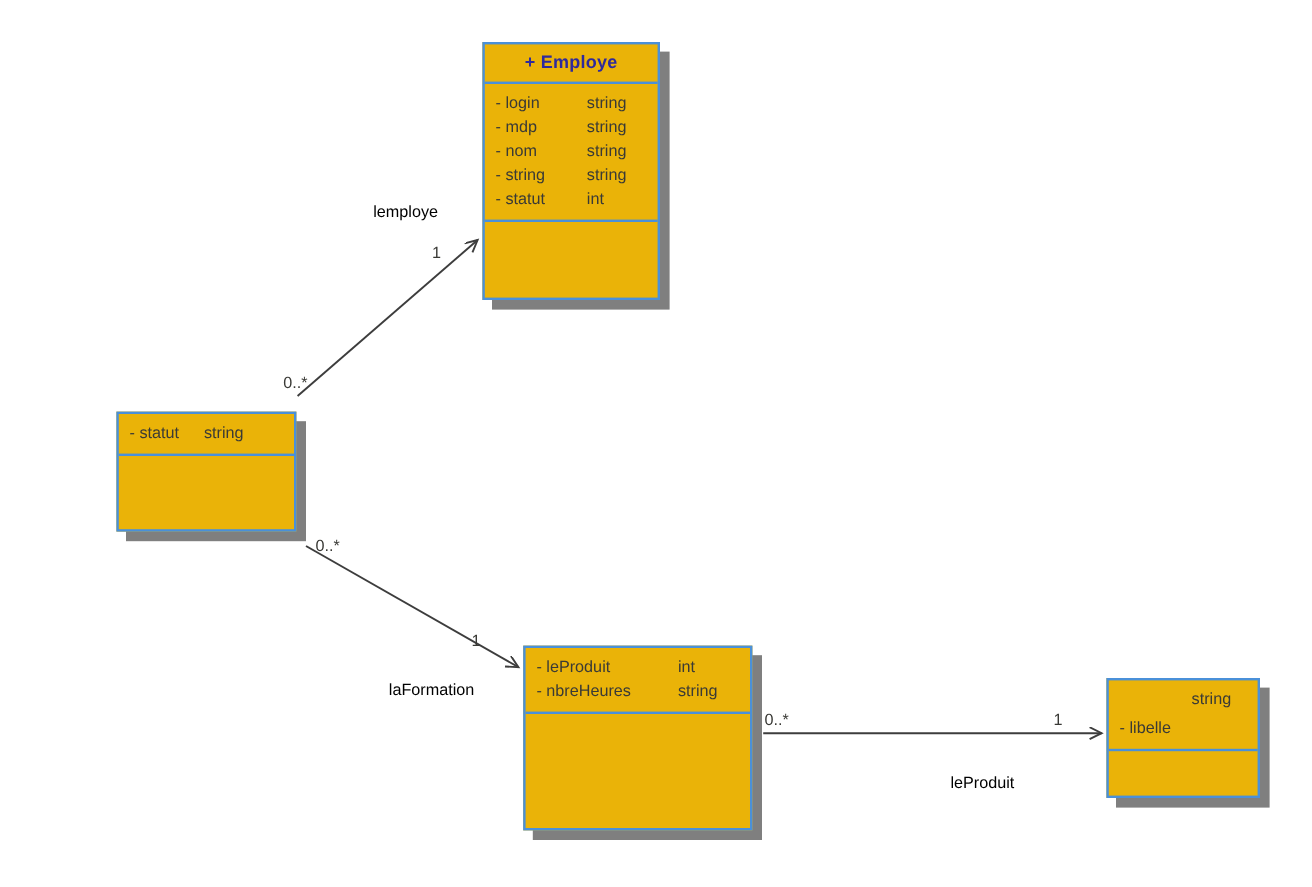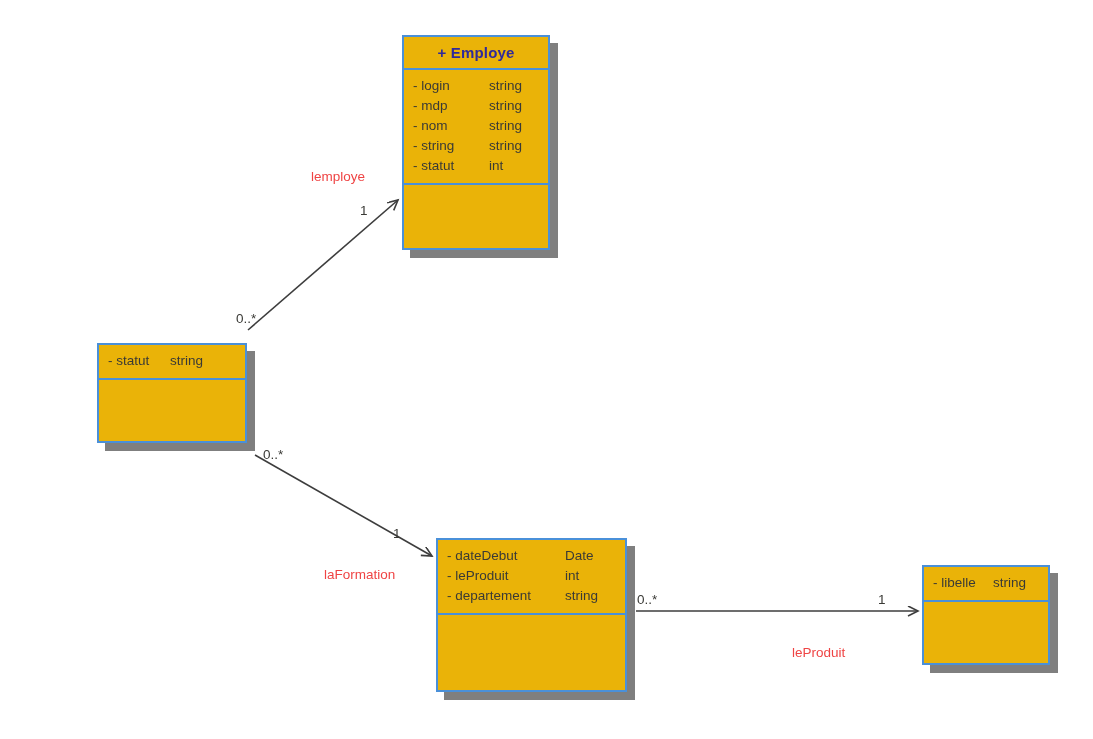--- a/index.html
+++ b/index.html
@@ -70,27 +70,27 @@
     flex: 0 0 auto;
   }
   .attr-type {
     flex: 0 0 auto;
   }
 
   
   .cls-employe .attr-name   { width: 76px; }
   .cls-inscription .attr-name { width: 62px; }
   .cls-formation .attr-name { width: 118px; }
-  .cls-produit .attr-name   { width: 60px; }
+  .cls-produit .attr-name   { width: 60px; margin-top: 24px; }
 
   
   .edge-label {
     position: absolute;
     font-size: 13.5px;
-    color: #ef4444;
+    color: #000000;
     white-space: nowrap;
   }
   .mult-label {
     position: absolute;
     font-size: 13.5px;
     color: #3a3a36;
     white-space: nowrap;
   }
 </style>
 </head>
@@ -145,29 +145,25 @@
         <span class="attr-name">- statut</span>
         <span class="attr-type">string</span>
       </div>
     </div>
     <div class="uml-ops"></div>
   </div>
 
   <div class="uml-class cls-formation" style="left:436px; top:538px; width:191px; height:154px;">
     <div class="uml-attrs">
       <div class="attr-row">
-        <span class="attr-name">- dateDebut</span>
-        <span class="attr-type">Date</span>
-      </div>
-      <div class="attr-row">
         <span class="attr-name">- leProduit</span>
         <span class="attr-type">int</span>
       </div>
       <div class="attr-row">
-        <span class="attr-name">- departement</span>
+        <span class="attr-name">- nbreHeures</span>
         <span class="attr-type">string</span>
       </div>
     </div>
     <div class="uml-ops"></div>
   </div>
 
   <div class="uml-class cls-produit" style="left:922px; top:565px; width:128px; height:100px;">
     <div class="uml-attrs">
       <div class="attr-row">
         <span class="attr-name">- libelle</span>

